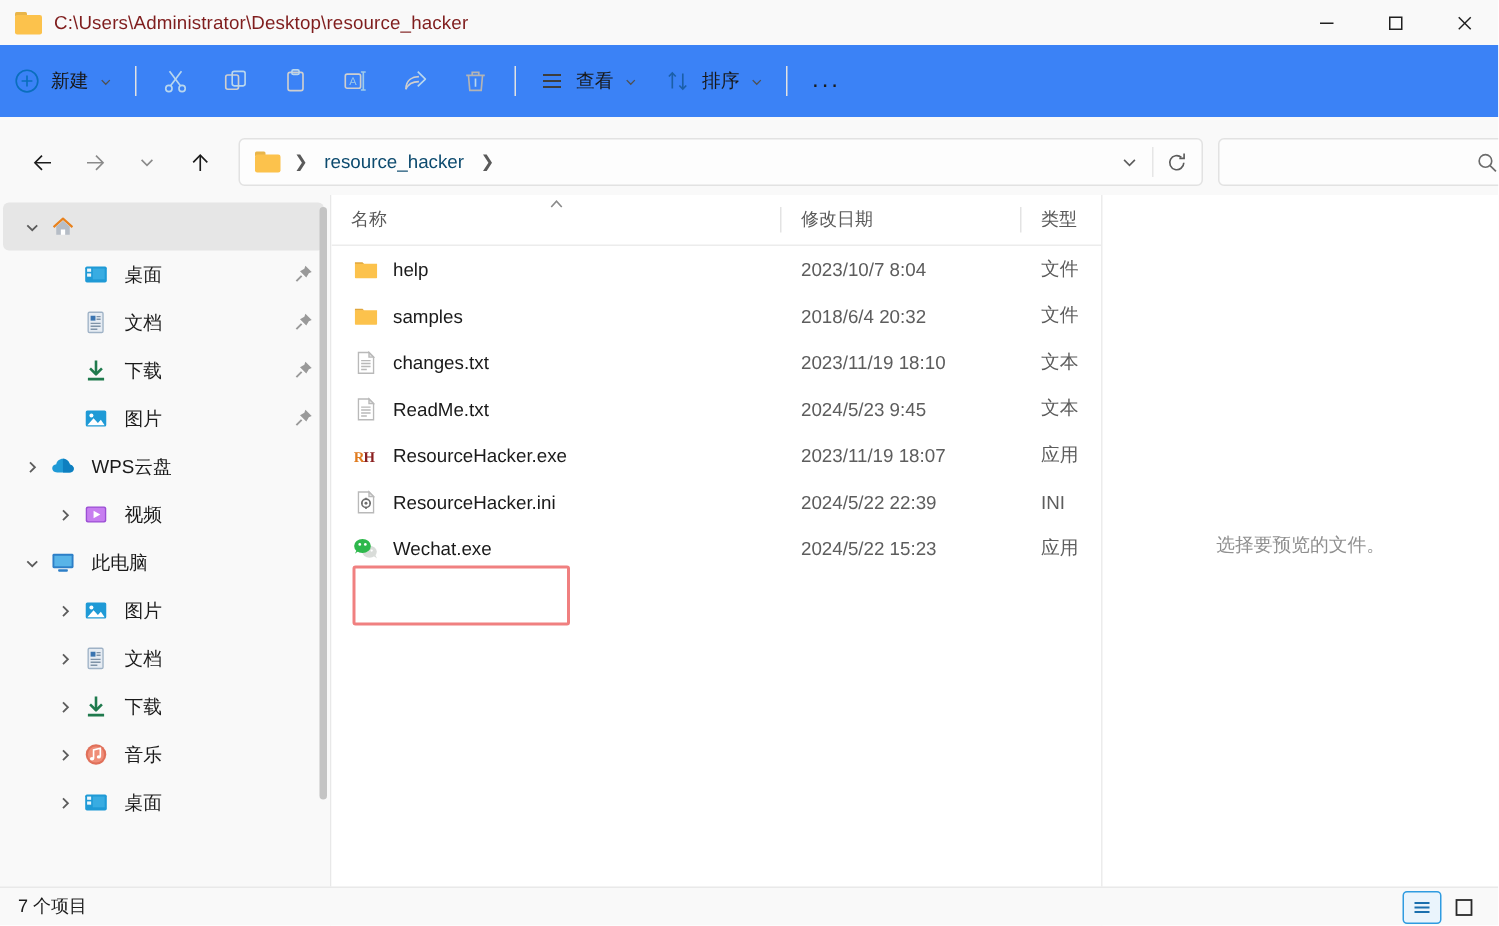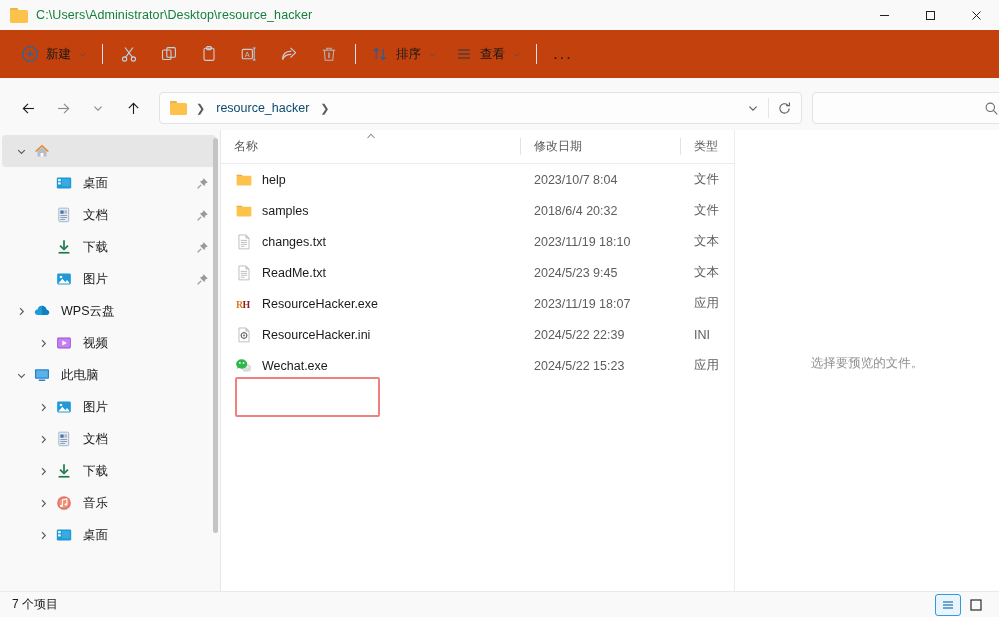--- a/index.html
+++ b/index.html
@@ -29,38 +29,37 @@
   .title-folder-icon { width: 18px; height: 15px; position: relative; margin-right: 8px; flex: none; }
   .title-folder-icon .tab {
     position: absolute; left: 0; top: 0; width: 8px; height: 3px;
     background: #e8b54a; border-radius: 1px 1px 0 0;
   }
   .title-folder-icon .body {
     position: absolute; left: 0; top: 2px; width: 18px; height: 13px;
     background: #fcc24c; border-radius: 1.5px;
   }
   .title-text {
-    font-size: 12.5px; color: #15803d; white-space: nowrap;
+    font-size: 12.5px; color: #7f1d1d; white-space: nowrap;
     letter-spacing: .1px;
   }
   .wincontrols { display: flex; height: 30px; flex: none; }
   .wc {
     width: 46px; height: 30px;
     display: flex; align-items: center; justify-content: center;
     color: #202020;
   }
   .wc svg { display: block; }
 
   
   .toolbar {
     position: absolute; top: 30px; left: 0;
     width: 999px; height: 48px;
-    background: #c2410c;
+    background: #3b82f6;
     display: flex; align-items: center;
-    padding-left: 12px;
   }
   .tb-btn {
     height: 32px; display: flex; align-items: center;
     padding: 0 9px; border-radius: 4px; gap: 7px;
     color: #1b1b1b; font-size: 12.5px; white-space: nowrap;
   }
   .tb-label { font-size: 12.5px; color: #181818; }
   .chev { width: 9px; height: 9px; flex: none; color: #505050; }
   .tb-icon { width: 18px; height: 18px; display: block; flex: none; }
   .tb-sep {
@@ -397,38 +396,38 @@
         <line x1="2.8" y1="5.2" x2="15.2" y2="5.2" stroke="#b4b4b4" stroke-width="1.1"></line>
         <path d="M6.8 5.2 L6.8 3.2 L11.2 3.2 L11.2 5.2" fill="none" stroke="#b4b4b4" stroke-width="1.1"></path>
         <line x1="9" y1="7.4" x2="9" y2="12.9" stroke="#b9d7ee" stroke-width="1.1"></line>
       </svg>
     </div>
 
     <div class="tb-sep"></div>
 
     <div class="tb-btn">
       <svg class="tb-icon" viewBox="0 0 18 18">
+        <line x1="3" y1="5" x2="15" y2="5" stroke="#3d3d3d" stroke-width="1.2"></line>
+        <line x1="3" y1="9" x2="15" y2="9" stroke="#3d3d3d" stroke-width="1.2"></line>
+        <line x1="3" y1="13" x2="15" y2="13" stroke="#3d3d3d" stroke-width="1.2"></line>
+      </svg>
+      <span class="tb-label">查看</span>
+      <svg class="chev" viewBox="0 0 10 10">
+          <polyline points="2,3.8 5,6.8 8,3.8" fill="none" stroke="currentColor" stroke-width="1"></polyline>
+        </svg>
+    </div>
+
+    <div class="tb-btn">
+      <svg class="tb-icon" viewBox="0 0 18 18">
         <line x1="5.2" y1="14" x2="5.2" y2="3.6" stroke="#1b5fa8" stroke-width="1.1"></line>
         <polyline points="2.9,6 5.2,3.6 7.5,6" fill="none" stroke="#1b5fa8" stroke-width="1.1"></polyline>
         <line x1="12.2" y1="4" x2="12.2" y2="14.4" stroke="#1b5fa8" stroke-width="1.1"></line>
         <polyline points="9.9,12 12.2,14.4 14.5,12" fill="none" stroke="#1b5fa8" stroke-width="1.1"></polyline>
       </svg>
       <span class="tb-label">排序</span>
-      <svg class="chev" viewBox="0 0 10 10">
-          <polyline points="2,3.8 5,6.8 8,3.8" fill="none" stroke="currentColor" stroke-width="1"></polyline>
-        </svg>
-    </div>
-
-    <div class="tb-btn">
-      <svg class="tb-icon" viewBox="0 0 18 18">
-        <line x1="3" y1="5" x2="15" y2="5" stroke="#3d3d3d" stroke-width="1.2"></line>
-        <line x1="3" y1="9" x2="15" y2="9" stroke="#3d3d3d" stroke-width="1.2"></line>
-        <line x1="3" y1="13" x2="15" y2="13" stroke="#3d3d3d" stroke-width="1.2"></line>
-      </svg>
-      <span class="tb-label">查看</span>
       <svg class="chev" viewBox="0 0 10 10">
           <polyline points="2,3.8 5,6.8 8,3.8" fill="none" stroke="currentColor" stroke-width="1"></polyline>
         </svg>
     </div>
 
     <div class="tb-sep"></div>
 
     <div class="tb-icon-btn">
       <span class="dots">...</span>
     </div>

